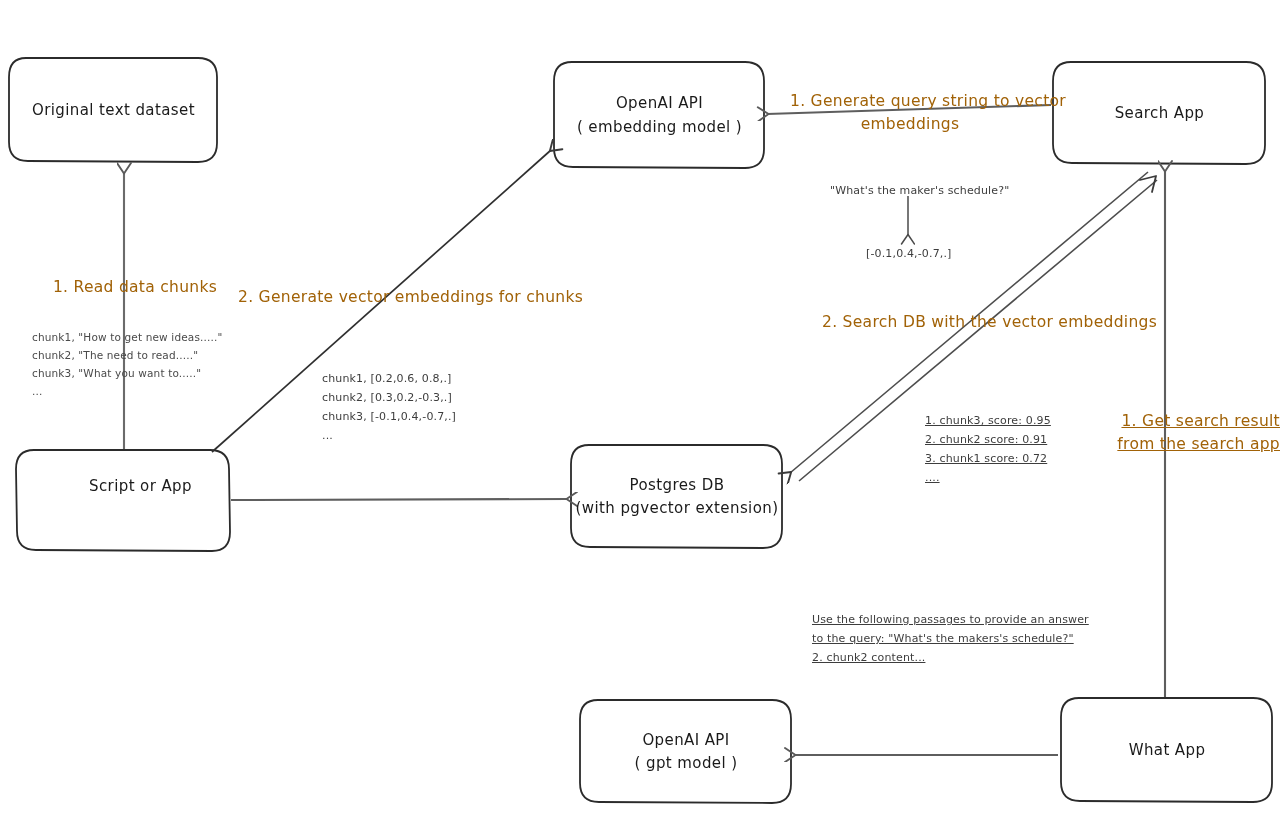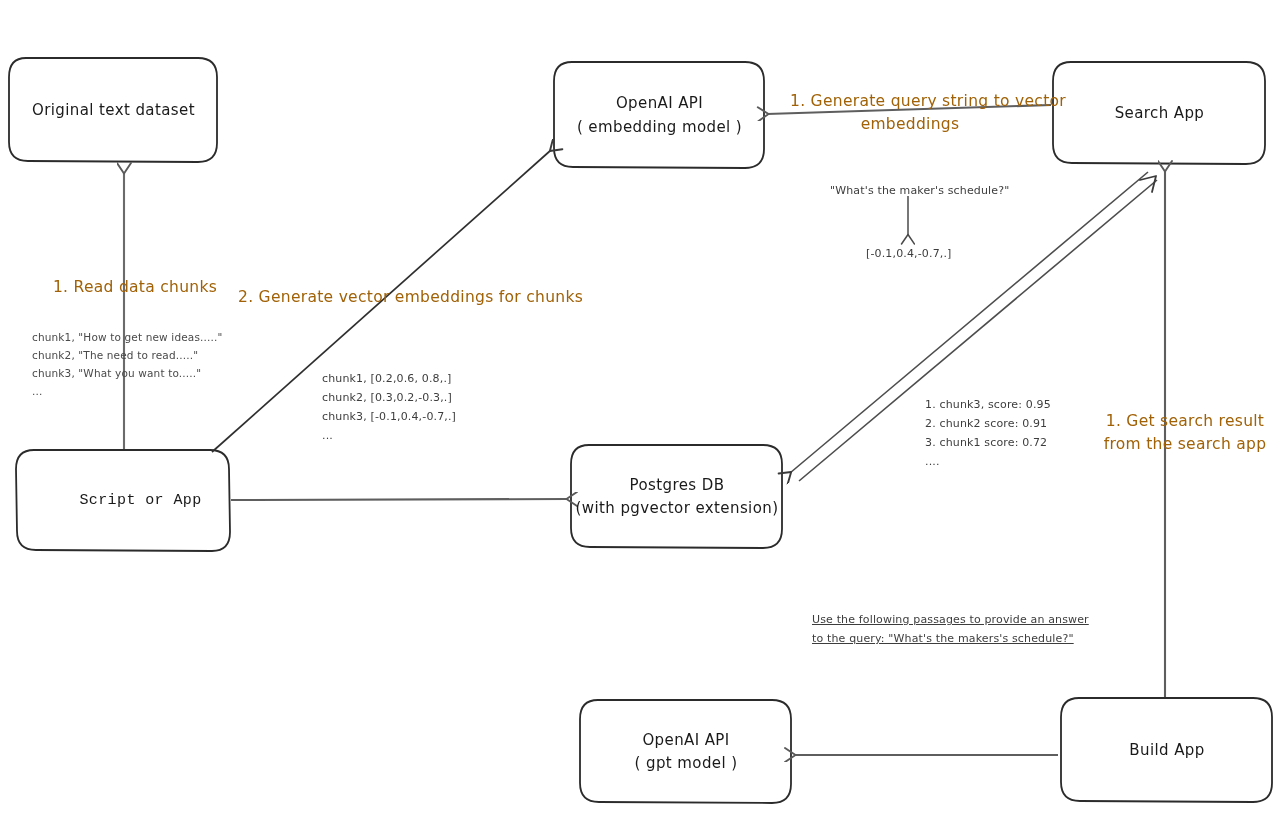--- a/index.html
+++ b/index.html
@@ -128,21 +128,21 @@
 
     <g>
       <path d="M1058,755 L794,755" fill="none" stroke="#5e5e5e" stroke-width="2.1" marker-end="url(#ahgrey)"></path>
     </g>
   </svg>
 
   <div class="node-label" style="left:9px;top:58px;width:209px;height:105px;">
     <span>Original text dataset</span>
   </div>
 
-  <div class="node-label" style="left:16px;top:450px;width:249px;height:102px;font-family:Liberation Mono, monospace;">
+  <div class="node-label" style="left:16px;top:436px;width:249px;height:102px;">
     <span>Script or App</span>
   </div>
 
   <div class="node-label" style="left:554px;top:62px;width:211px;height:107px;">
     <span>OpenAI API</span>
     <span>( embedding model )</span>
   </div>
 
   <div class="node-label" style="left:571px;top:445px;width:212px;height:104px;">
     <span>Postgres DB</span>
@@ -152,39 +152,42 @@
   <div class="node-label" style="left:1053px;top:62px;width:213px;height:103px;">
     <span>Search App</span>
   </div>
 
   <div class="node-label" style="left:580px;top:700px;width:212px;height:104px;">
     <span>OpenAI API</span>
     <span>( gpt model )</span>
   </div>
 
   <div class="node-label" style="left:1061px;top:698px;width:212px;height:105px;">
-    <span>Build App</span>
+    <span>What App</span>
   </div>
 
   <div class="edge-label" style="left:40px;top:256px;width:190px;margin-top:20px;">
     <span>1. Read data chunks</span>
   </div>
 
   <div class="edge-label" style="left:238px;top:286px;width:300px;text-align:right;">
     <span>2. Generate vector embeddings for chunks</span>
   </div>
 
 
   <div class="edge-label" style="left:790px;top:90px;width:240px;">
     <span>1. Generate query string to vector</span>
     <span>embeddings</span>
   </div>
 
-
-  <div class="edge-label" style="left:1090px;top:410px;width:190px;text-align:center;">
+  <div class="edge-label" style="left:822px;top:311px;width:310px;text-align:left;">
+    <span>2. Search DB with the vector embeddings</span>
+  </div>
+
+  <div class="edge-label" style="left:1090px;top:410px;width:190px;text-align:right;text-decoration:underline;">
     <span>1. Get search result</span>
     <span>from the search app</span>
   </div>
 
 
   <div class="note" style="left:32px;top:328px;">
     <span>chunk1, "How to get new ideas....."</span>
     <span>chunk2, "The need to read....."</span>
     <span>chunk3, "What you want to....."</span>
     <span>...</span>
@@ -198,25 +201,26 @@
   </div>
 
   <div class="note mid" style="left:830px;top:182px;">
     <span>"What's the maker's schedule?"</span>
   </div>
 
   <div class="note mid" style="left:866px;top:245px;">
     <span>[-0.1,0.4,-0.7,.]</span>
   </div>
 
-  <div class="note mid" style="left:925px;top:396px;">
+  <div class="note mid" style="left:925px;top:412px;text-decoration:underline;">
     <span>1. chunk3, score: 0.95</span>
     <span>2. chunk2 score: 0.91</span>
     <span>3. chunk1 score: 0.72</span>
     <span>....</span>
   </div>
 
   <div class="note mid" style="left:812px;top:611px;text-decoration:underline;">
     <span>Use the following passages to provide an answer</span>
     <span>to the query: "What's the makers's schedule?"</span>
+    <span>2. chunk2 content...</span>
   </div>
 
 </div>
 
 </body></html>

